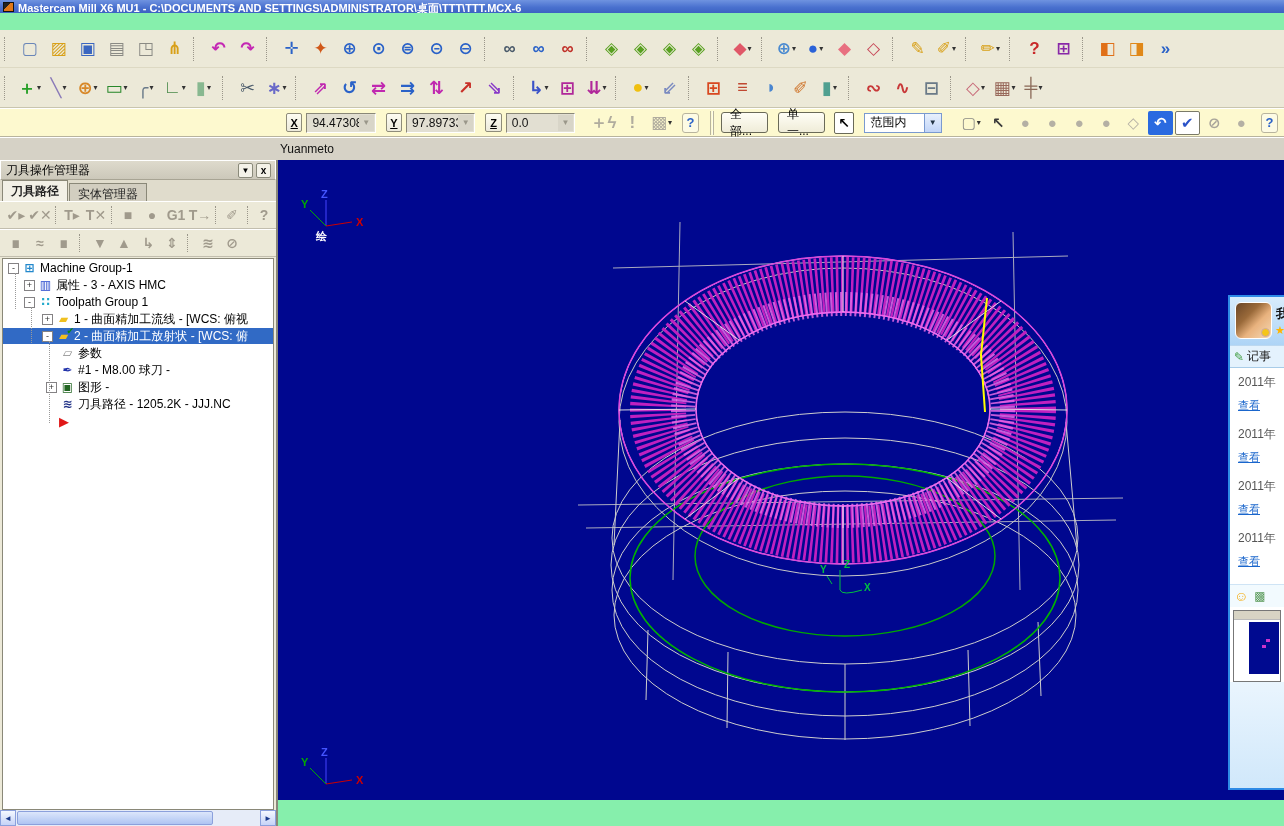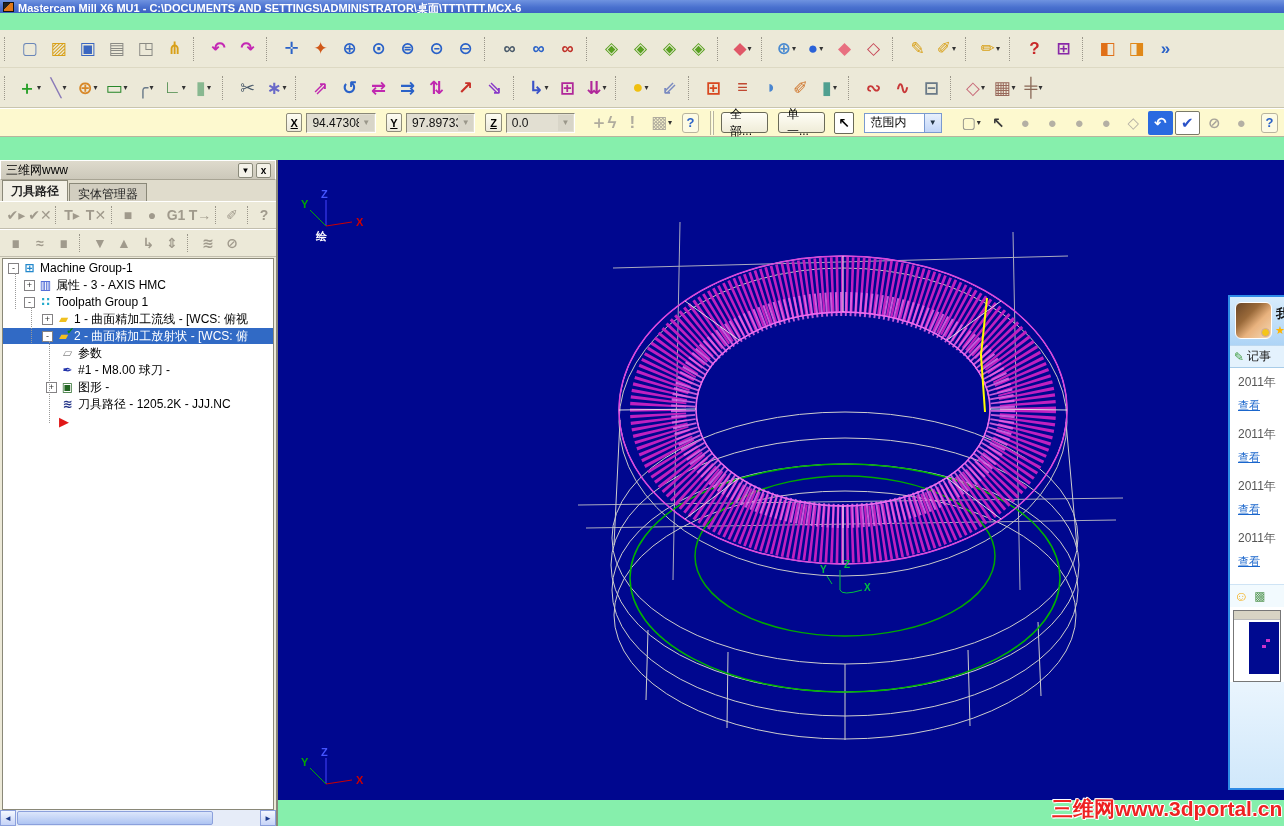--- a/index.html
+++ b/index.html
@@ -246,24 +246,27 @@
         <span class="titem" style="color: rgb(180, 176, 164);">●</span>
         <span class="titem" style="color: rgb(180, 176, 164);">◇</span>
         <span class="titem" style="color: rgb(255, 255, 255); background: rgb(42, 106, 224); border-radius: 2px;">↶</span>
         <span class="titem raised" style="color: rgb(42, 82, 200);">✔</span>
         <span class="titem" style="color: rgb(168, 164, 154);">⊘</span>
         <span class="titem" style="color: rgb(180, 176, 164);">●</span>
       </span>
     <span class="helpbtn">?</span>
   </div>
 
+  <div class="mrustrip">
+    <span>Yuanmeto</span>
+  </div>
 
   <div class="manager">
     <div class="mhead">
-      <span>三维网www</span>
+      <span>刀具操作管理器</span>
       <span class="hbtn b1">▼</span>
       <span class="hbtn b2">x</span>
     </div>
     <div class="mtabs">
       <span class="mtab active">刀具路径</span>
       <span class="mtab">实体管理器</span>
     </div>
     <div class="mtb">
         <span class="titem" style="color: rgb(160, 154, 140);">✔▸</span>
         <span class="titem" style="color: rgb(160, 154, 140);">✔✕</span>
@@ -435,21 +438,20 @@
         <path d="M562,410 L562,430 Q564,436 584,430" stroke="#00c040" fill="none"></path>
         <line x1="549" y1="416" x2="554" y2="424" stroke="#00c040"></line>
         <text x="566" y="408" fill="#00c040">Z</text>
         <text x="542" y="413" fill="#00c040">Y</text>
         <text x="586" y="431" fill="#00c040">X</text>
       </g>
     </svg>
   </div>
 
 
-  <div class="watermark">三维网www.3dportal.cn</div>
 
   <div class="qq">
     <div class="qqhead">
       <span class="avatar">
           <span class="dot"></span>
         </span>
       <span class="qquser">我</span>
       <span class="qqstar">★</span>
     </div>
     <div class="qqtab">

